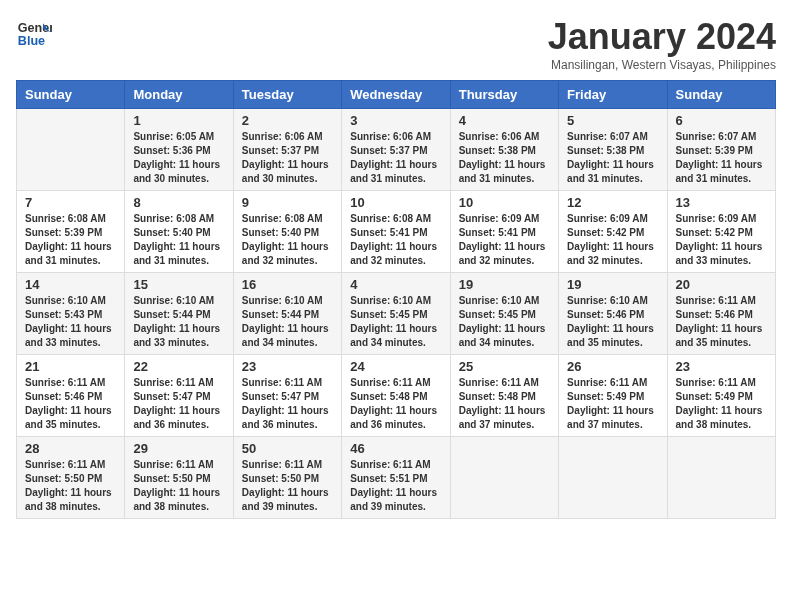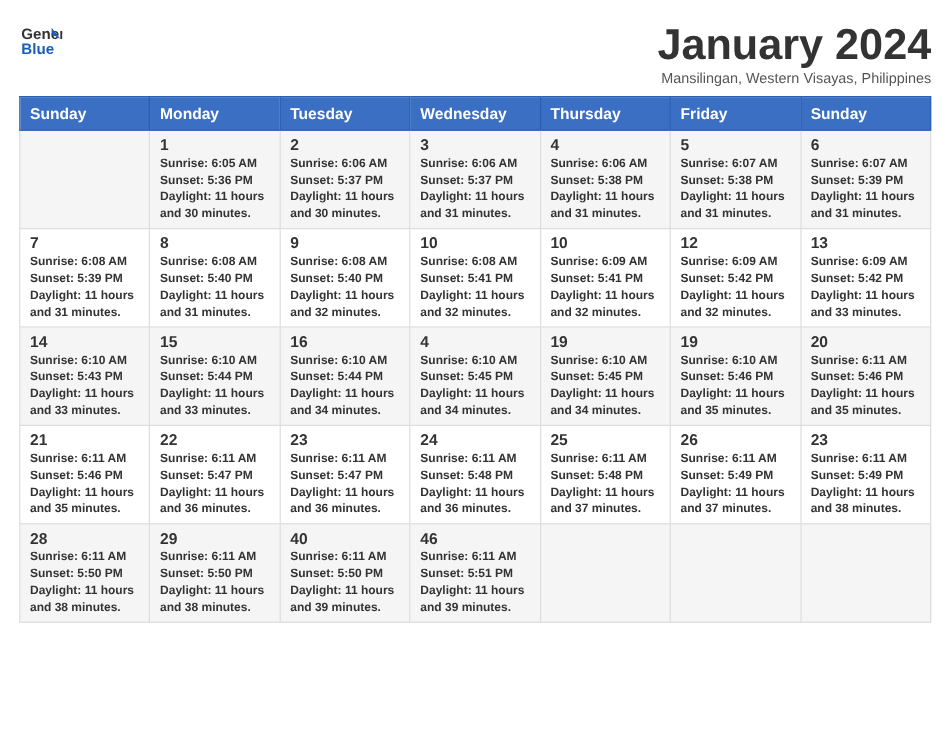--- a/index.html
+++ b/index.html
@@ -233,21 +233,21 @@
       <tr>
         <td>
           <span class="day-number">28</span>
           <div class="day-info">Sunrise: 6:11 AM<br>Sunset: 5:50 PM<br>Daylight: 11 hours<br>and 38 minutes.</div>
         </td>
         <td>
           <span class="day-number">29</span>
           <div class="day-info">Sunrise: 6:11 AM<br>Sunset: 5:50 PM<br>Daylight: 11 hours<br>and 38 minutes.</div>
         </td>
         <td>
-          <span class="day-number">40</span>
+          <span class="day-number">50</span>
           <div class="day-info">Sunrise: 6:11 AM<br>Sunset: 5:50 PM<br>Daylight: 11 hours<br>and 39 minutes.</div>
         </td>
         <td>
           <span class="day-number">46</span>
           <div class="day-info">Sunrise: 6:11 AM<br>Sunset: 5:51 PM<br>Daylight: 11 hours<br>and 39 minutes.</div>
         </td>
         <td class="empty-cell"></td>
         <td class="empty-cell"></td>
         <td class="empty-cell"></td>
       </tr>

